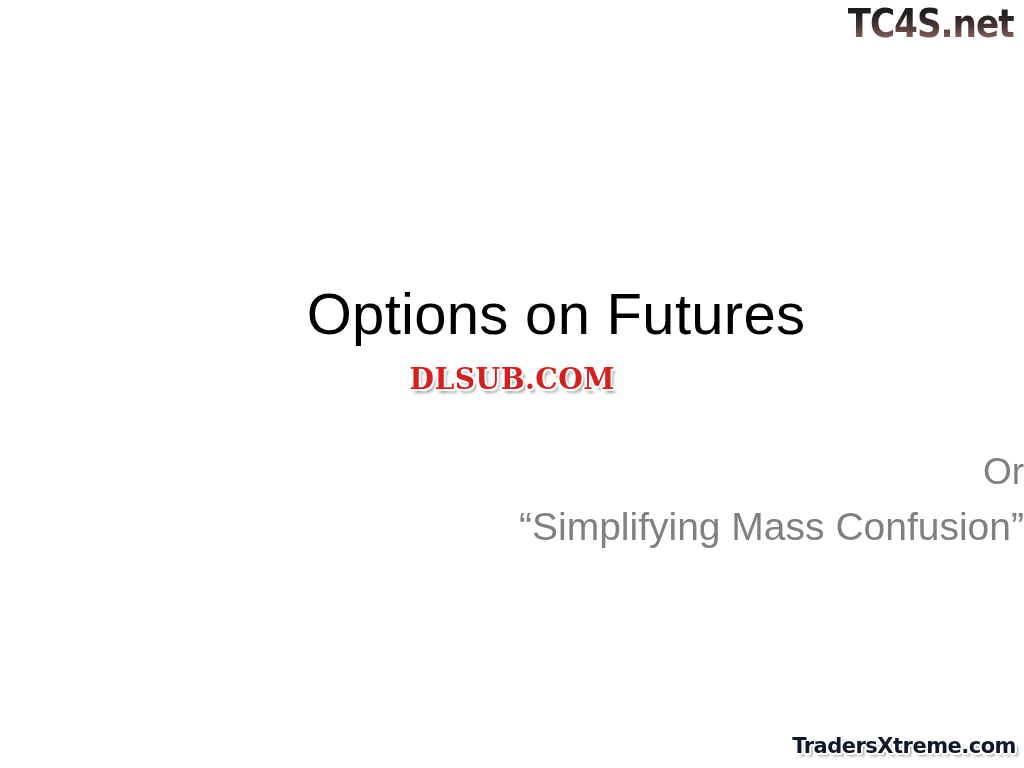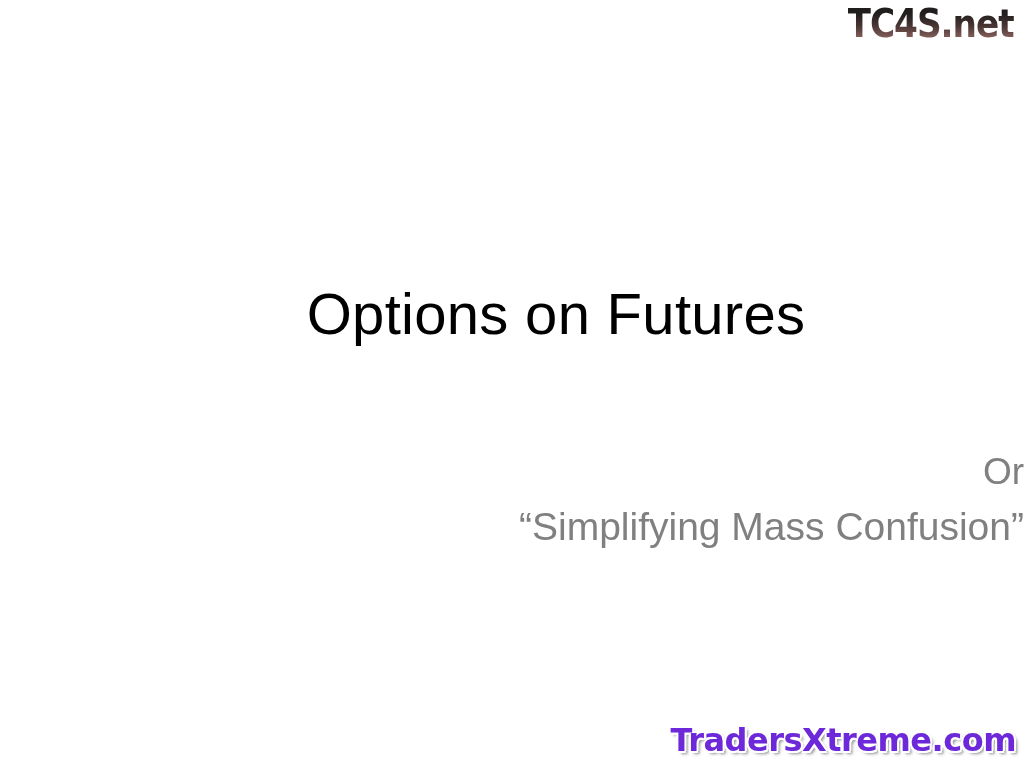--- a/index.html
+++ b/index.html
@@ -118,27 +118,27 @@
   }
   .subtitle-line.quote {
     font-size: 39px;
     padding-left: 48px;
   }
 
   
   .brand-traders {
     position: absolute;
     right: 8px;
-    bottom: 10px;
+    bottom: 4px;
     font-family: "DejaVu Sans", sans-serif;
     font-weight: bold;
-    font-size: 32px;
+    font-size: 21px;
     line-height: 36px;
     letter-spacing: -0.5px;
-    color: #6d28d9;
+    color: #0f172a;
     white-space: nowrap;
     user-select: none;
     text-shadow:
       -1.5px -1.5px 0 #ffffff,
        1.5px -1.5px 0 #ffffff,
       -1.5px  1.5px 0 #ffffff,
        1.5px  1.5px 0 #ffffff,
       -2px 0 0 #ffffff,
        2px 0 0 #ffffff,
        0 -2px 0 #ffffff,
@@ -150,20 +150,23 @@
 <body>
 
 <div id="slide">
 
   <div class="brand-tc4s">TC4S.net</div>
 
   <div class="title-block">
     <div class="slide-title">Options on Futures</div>
   </div>
 
+  <div class="watermark-dlsub">
+    <span class="wm-text">DLSUB.COM</span>
+  </div>
 
   <div class="subtitle-block">
     <div class="subtitle-line">Or</div>
     <div class="subtitle-line quote">“Simplifying Mass Confusion”</div>
   </div>
 
   <div class="brand-traders">TradersXtreme.com</div>
 
 </div>
 

